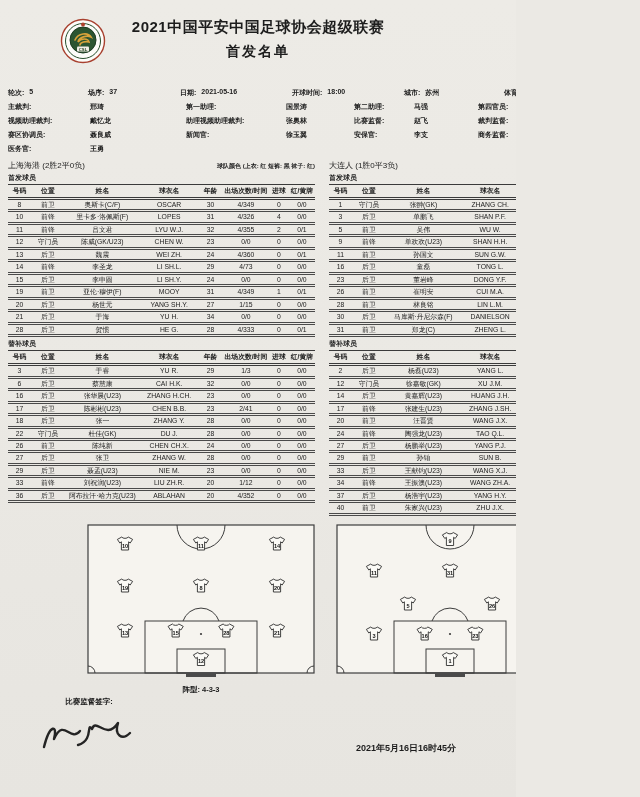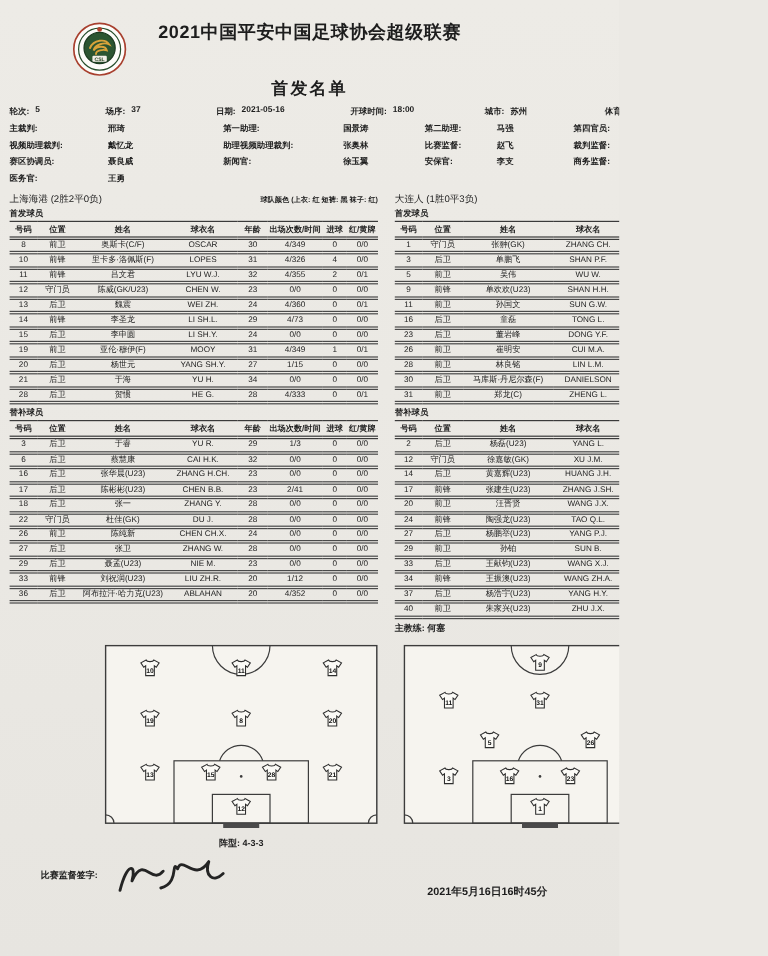--- a/index.html
+++ b/index.html
@@ -9,21 +9,21 @@
     font-family:"Liberation Sans","DejaVu Sans",sans-serif;
     color:#1d1d1d;
     -webkit-font-smoothing:antialiased;
   }
   .page{position:relative;width:516px;height:797px;box-sizing:border-box;padding:6px 8px 0;overflow:hidden;
     background:linear-gradient(180deg,#edebe6 0%,#eae8e3 60%,#e7e5e0 100%);}
   
   .hdr{position:relative;height:82px;}
   .titles{position:absolute;left:0;right:0;top:12px;text-align:center;}
   .title{font-size:15px;font-weight:bold;letter-spacing:.5px;}
-  .subtitle{font-size:14px;font-weight:bold;margin-top:28px;letter-spacing:2px;}
+  .subtitle{font-size:14px;font-weight:bold;margin-top:6px;letter-spacing:2px;}
   .league-badge{position:absolute;left:52px;top:12px;width:46px;height:46px;}
   .sponsor{position:absolute;left:531px;top:22px;width:34px;height:44px;background:#fdfcfa;
     border:2px solid #bf3a2b;border-radius:4px;box-sizing:border-box;display:flex;flex-direction:column;align-items:center;}
   .sp-top{height:16px;display:flex;align-items:center;justify-content:center;}
   .sp-band{width:100%;background:#bf3a2b;color:#fff;font-size:6px;font-weight:bold;text-align:center;
     line-height:9px;height:9px;letter-spacing:1px;}
   .sp-strip{width:24px;height:5px;background:#bf3a2b;margin-top:3px;border-radius:1px;}
   
   .teams-line{font-size:8.5px;font-weight:bold;margin:2px 0 4px;}
   .info-row{display:grid;grid-template-columns:80px 92px 112px 112px 100px auto;font-size:7px;font-weight:bold;margin-bottom:4px;}
@@ -45,21 +45,21 @@
   table.roster td{border-bottom:3px double #4a4a4a;padding:1px 0;text-align:center;line-height:1.1;
     word-break:break-all;}
   .coach-line{font-size:7.5px;font-weight:bold;margin-top:3px;}
   
   .pitches{display:flex;justify-content:space-between;padding:0 52px 0 58px;margin-top:8px;}
   .pitch-block{text-align:center;padding-left:21px;}
   .pitch-block svg{display:block;}
   .f-label{font-size:7.5px;font-weight:bold;margin-top:3px;}
   
   .footer{display:flex;justify-content:space-between;align-items:flex-end;margin-top:2px;padding:0 10px 6px 26px;}
-  .sig-area{display:flex;align-items:center;gap:8px;}
+  .sig-area{display:flex;align-items:center;gap:8px;flex-direction:column;}
   .sig-label{font-size:7.5px;font-weight:bold;white-space:nowrap;}
   .datetime{font-size:9px;font-weight:bold;margin-right:42px;}
 </style>
 </head>
 <body>
 
 <div class="page">
 
   <div class="hdr">
     <div class="league-badge">
@@ -713,24 +713,20 @@
               <td>前卫</td>
               <td>朱家兴(U23)</td>
               <td>ZHU J.X.</td>
               <td>22</td>
               <td>2/38</td>
               <td>0</td>
               <td>0/0</td>
             </tr>
           </tbody>
       </table>
-      <div class="coach-line">
-        <span>主教练:</span>
-        <span>何塞</span>
-      </div>
     </section>
 
   </div>
 
   <div class="pitches">
     <div class="pitch-block">
       <svg id="pitch-home" width="228" height="158" viewBox="0 0 228 158">
           <rect x="1" y="1" width="226" height="148" fill="#f6f4ef" stroke="#3c3c3c" stroke-width="1.2"></rect>
           <path d="M90 1 A24 24 0 0 0 138 1" fill="none" stroke="#3c3c3c" stroke-width="1"></path>
           <rect x="58" y="97" width="112" height="52" fill="none" stroke="#3c3c3c" stroke-width="1"></rect>

